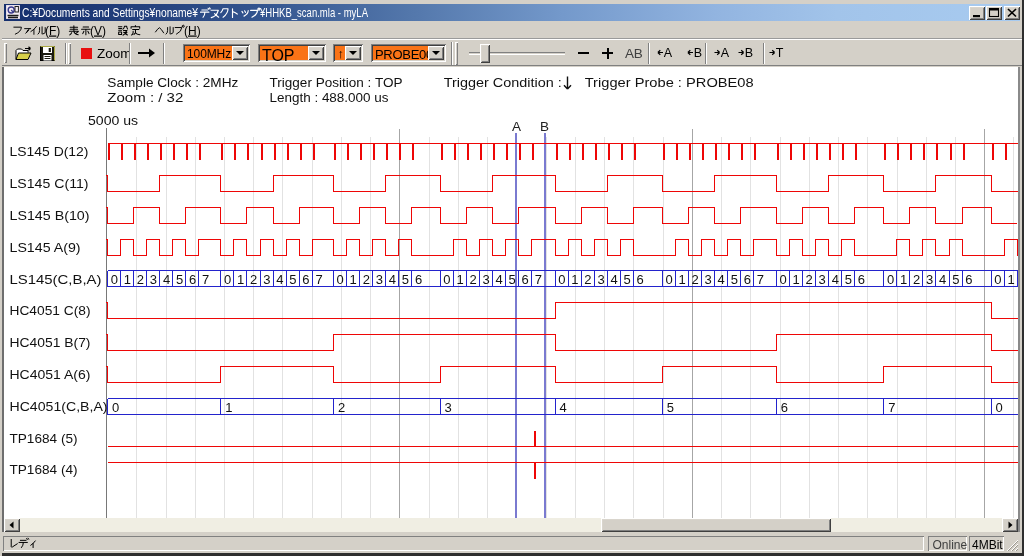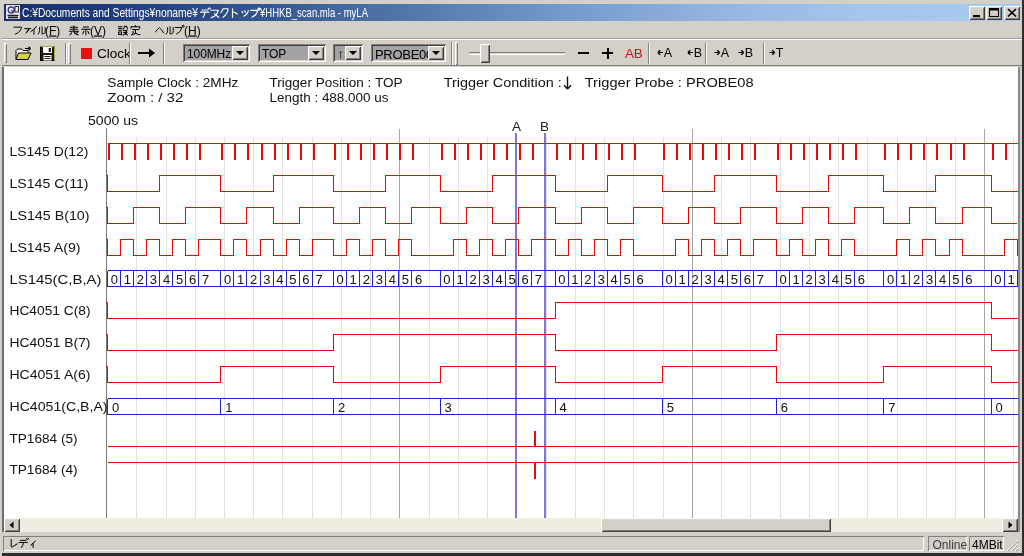--- a/index.html
+++ b/index.html
@@ -1,19 +1,19 @@
 <!DOCTYPE html>
 <html><head><meta charset="utf-8"><style>
 *{margin:0;padding:0;box-sizing:border-box}
 html,body{width:1024px;height:556px;overflow:hidden;background:#d4d0c8;
  font-family:"Liberation Sans",sans-serif}
 #win{position:absolute;left:0;top:0;width:1024px;height:524px}
 .abs{position:absolute}
 .raised{background:#d4d0c8;box-shadow:inset 1px 1px 0 #fff,inset -1px -1px 0 #404040,inset 2px 2px 0 #d9d5cd,inset -2px -2px 0 #808080}
-.sunkfield{background:#a3a3a3;box-shadow:inset 1px 1px 0 #808080,inset -1px -1px 0 #fff,inset 2px 2px 0 #404040,inset -2px -2px 0 #d4d0c8}
+.sunkfield{background:#f97316;box-shadow:inset 1px 1px 0 #808080,inset -1px -1px 0 #fff,inset 2px 2px 0 #404040,inset -2px -2px 0 #d4d0c8}
 .panel{box-shadow:inset 1px 1px 0 #808080,inset -1px -1px 0 #fff}
 .vsep{width:2px;box-shadow:inset 1px 0 0 #808080,inset -1px 0 0 #fff}
 </style></head><body>
 <div id="win">
 
 <div class="abs" style="left:4px;top:4px;width:1016px;height:17px;background:linear-gradient(90deg,#16306e 0%,#1d3875 8%,#33548e 25%,#5377ab 40%,#7499cb 55%,#92b4e0 70%,#a2c4ea 82%,#a8cbf0 100%)"></div>
 <svg class="abs" style="left:6px;top:5px" width="14" height="14">
  <rect x="0" y="0" width="14" height="14" fill="#f4eef4" stroke="#b8a8c8" stroke-width="0.5"></rect>
  <circle cx="5.2" cy="5" r="3" fill="none" stroke="#3a3a8c" stroke-width="1.4"></circle>
  <path d="M5.2,5 l2.2,2.4" stroke="#3a3a8c" stroke-width="1.3" fill="none"></path>
@@ -113,35 +113,35 @@
 <rect x="0.5" y="0.5" width="14" height="14" fill="#1a1a10" stroke="#000"></rect>
 <rect x="3" y="1" width="9" height="6" fill="#fff"></rect>
 <rect x="8.7" y="2" width="2.2" height="4" fill="#1a1a10"></rect>
 <rect x="3.5" y="9" width="8" height="5.5" fill="#fff"></rect>
 <path d="M0.5,0.5 h14 v14" stroke="#aaa844" stroke-width="1" fill="none"></path>
 <path d="M4.5,10.5 h6 M4.5,12.5 h6" stroke="#1a1a10" stroke-width="1"></path>
 </svg>
 <div class="abs vsep" style="left:65px;top:43px;height:21px"></div>
 <div class="abs" style="left:68px;top:43px;width:3px;height:21px;box-shadow:inset 1px 1px 0 #fff,inset -1px -1px 0 #808080"></div>
 <div class="abs" style="left:81px;top:48px;width:11px;height:11px;background:#e81010"></div>
-<div class="abs" style="left:97px;top:46px;font-size:13.5px;color:#000">Clock</div>
+<div class="abs" style="left:97px;top:46px;font-size:13.5px;color:#000">Zoom</div>
 <div class="abs vsep" style="left:129px;top:43px;height:21px"></div>
 <svg class="abs" style="left:138px;top:48px" width="20" height="10">
 <path d="M0,5 H14" stroke="#000" stroke-width="2"></path>
       <path d="M11,0.5 L17,5 L11,9.5 Z" fill="#000"></path>
     </svg>
 <div class="abs vsep" style="left:163px;top:43px;height:21px"></div>
 <div class="abs sunkfield" style="left:183px;top:44px;width:67px;height:18px">
       <div style="position:absolute;left:4px;top:2.5px;font-size:12px;letter-spacing:-0.1px;color:#000">100MHz</div>
       <div class="raised" style="position:absolute;right:2px;top:2px;width:16px;height:14px">
         <div style="position:absolute;left:4px;top:5px;width:0;height:0;border-left:4px solid transparent;border-right:4px solid transparent;border-top:4px solid #000"></div>
       </div>
     </div>
 <div class="abs sunkfield" style="left:258px;top:44px;width:68px;height:18px">
-      <div style="position:absolute;left:4px;top:2.5px;font-size:12px;letter-spacing:-0.1px;color:#000">TOP</div>
+      <div style="position:absolute;left:4px;top:2.5px;font-size:16px;letter-spacing:-0.1px;color:#000">TOP</div>
       <div class="raised" style="position:absolute;right:2px;top:2px;width:16px;height:14px">
         <div style="position:absolute;left:4px;top:5px;width:0;height:0;border-left:4px solid transparent;border-right:4px solid transparent;border-top:4px solid #000"></div>
       </div>
     </div>
 <div class="abs sunkfield" style="left:333px;top:44px;width:30px;height:18px">
       <div style="position:absolute;left:4.5px;top:1.5px;font-size:13px;letter-spacing:-0.1px;color:#000"><b>↑</b></div>
       <div class="raised" style="position:absolute;right:2px;top:2px;width:16px;height:14px">
         <div style="position:absolute;left:4px;top:5px;width:0;height:0;border-left:4px solid transparent;border-right:4px solid transparent;border-top:4px solid #000"></div>
       </div>
     </div>
@@ -151,21 +151,21 @@
         <div style="position:absolute;left:4px;top:5px;width:0;height:0;border-left:4px solid transparent;border-right:4px solid transparent;border-top:4px solid #000"></div>
       </div>
     </div>
 <div class="abs vsep" style="left:451px;top:42px;height:23px"></div>
 <div class="abs" style="left:455px;top:42px;width:3px;height:23px;box-shadow:inset 1px 1px 0 #fff,inset -1px -1px 0 #808080"></div>
 <div class="abs" style="left:469px;top:52px;width:96px;height:3px;box-shadow:inset 0 1px 0 #808080,inset 0 -1px 0 #fff"></div>
 <div class="abs raised" style="left:480px;top:44px;width:10px;height:19px"></div>
 <div class="abs" style="left:578px;top:52px;width:11px;height:2px;background:#000"></div>
 <div class="abs" style="left:602px;top:52px;width:11px;height:2px;background:#000"></div>
 <div class="abs" style="left:606.5px;top:47.5px;width:2px;height:11px;background:#000"></div>
-<div class="abs" style="left:625px;top:46px;font-size:13.5px;letter-spacing:-0.3px;color:#b91c1c">AB</div>
+<div class="abs" style="left:625px;top:46px;font-size:13.5px;letter-spacing:-0.3px;color:#404040">AB</div>
 <div class="abs vsep" style="left:648px;top:43px;height:21px"></div>
 <svg class="abs" style="left:657px;top:47px" width="16" height="13">
       <path d="M0.8,5.5 H6 M0.8,5.5 L3.3,3.2 M0.8,5.5 L3.3,7.8" stroke="#000" stroke-width="1.2" fill="none"></path>
       <text x="6.8" y="10" font-family="Liberation Sans, sans-serif" font-size="12.5" fill="#000">A</text>
     </svg>
 <svg class="abs" style="left:687px;top:47px" width="16" height="13">
       <path d="M0.8,5.5 H6 M0.8,5.5 L3.3,3.2 M0.8,5.5 L3.3,7.8" stroke="#000" stroke-width="1.2" fill="none"></path>
       <text x="6.8" y="10" font-family="Liberation Sans, sans-serif" font-size="12.5" fill="#000">B</text>
     </svg>
 <div class="abs vsep" style="left:705px;top:43px;height:21px"></div>

